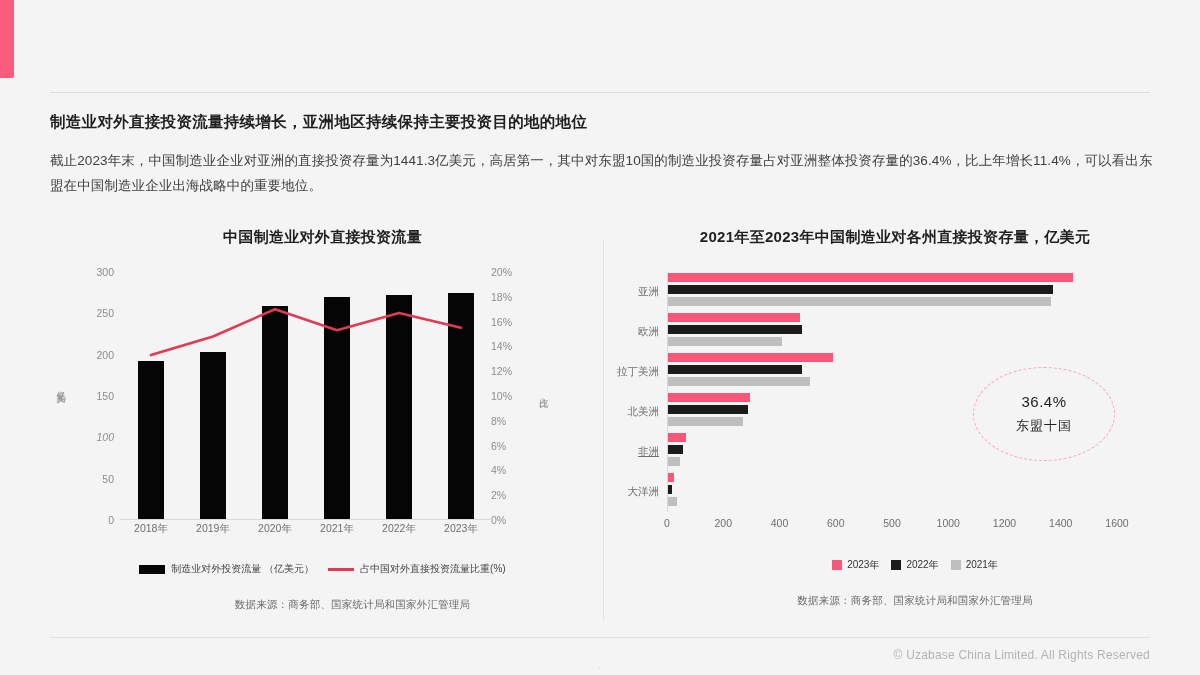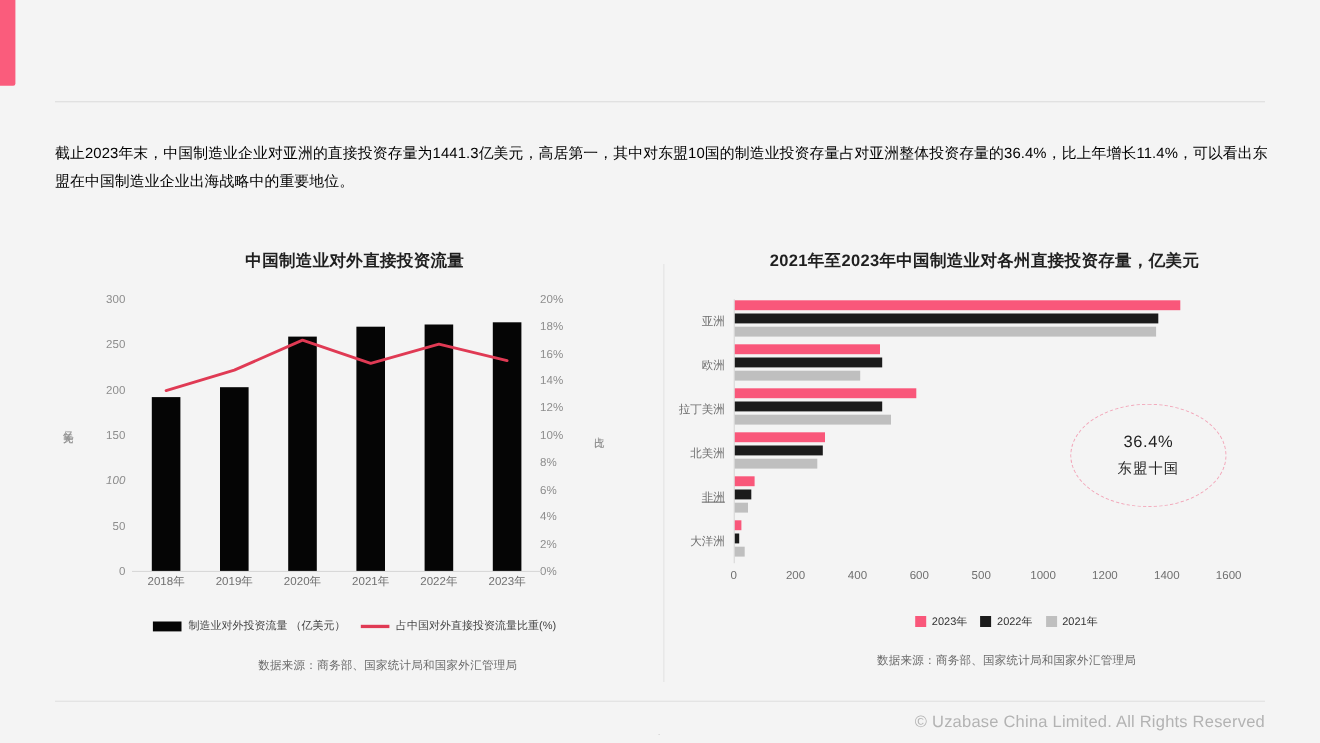--- a/index.html
+++ b/index.html
@@ -24,21 +24,21 @@
   .header{position:absolute;left:50px;top:42px;width:1100px;}
   .title-row{font-size:25px;line-height:1.2;white-space:nowrap;}
   .title-main{font-weight:bold;color:#1f1f1f;letter-spacing:.5px;}
   .title-rest{color:#c9c9c9;font-weight:bold;letter-spacing:.5px;}
   .title-sep{color:#cfcfcf;font-weight:normal;padding:0 4px;}
   .rule{position:absolute;left:50px;top:92px;width:1100px;height:1px;background:#dcdcdc;}
 
   
   .lead{position:absolute;left:50px;top:112px;width:1110px;}
   .lead-head{font-size:15.5px;font-weight:bold;color:#1f1f1f;letter-spacing:.3px;}
-  .lead-body{margin-top:16px;font-size:13.5px;line-height:1.85;color:#000000;letter-spacing:.1px;}
+  .lead-body{margin-top:16px;font-size:13.5px;line-height:1.85;color:#404040;letter-spacing:.1px;}
 
   
   .panel{position:absolute;top:228px;height:400px;}
   .panel-left{left:50px;width:545px;}
   .panel-right{left:615px;width:560px;}
   .divider{position:absolute;left:603px;top:240px;width:1px;height:380px;background:#e3e3e3;}
 
   .chart-title{
     text-align:center;font-size:15px;font-weight:bold;color:#1f1f1f;
     letter-spacing:.3px;height:22px;
@@ -124,34 +124,35 @@
   .legend-h{
     display:flex;justify-content:center;align-items:center;gap:12px;
     margin-top:18px;font-size:10px;color:#333;padding-left:40px;
   }
   .legend-h .item{display:flex;align-items:center;gap:5px;}
   .sw-sq{width:10px;height:10px;display:inline-block;}
 
   
   .foot-rule{position:absolute;left:50px;top:637px;width:1100px;height:1px;background:#e0e0e0;}
   .footer{
-    position:absolute;right:50px;top:648px;font-size:15px;color:#b3b3b3;letter-spacing:.2px;
+    position:absolute;right:50px;top:648px;font-size:12px;color:#b3b3b3;letter-spacing:.2px;
   }
   .page-dot{position:absolute;left:598px;top:660px;font-size:9px;color:#cccccc;}
 </style>
 </head>
 <body>
 
 <div class="slide">
 
   <div class="accent-bar"></div>
 
   <div class="rule"></div>
 
   <div class="lead">
+    <div class="lead-head">制造业对外直接投资流量持续增长，亚洲地区持续保持主要投资目的地的地位</div>
     <div class="lead-body">截止2023年末，中国制造业企业对亚洲的直接投资存量为1441.3亿美元，高居第一，其中对东盟10国的制造业投资存量占对亚洲整体投资存量的36.4%，比上年增长11.4%，可以看出东盟在中国制造业企业出海战略中的重要地位。</div>
   </div>
 
   <div class="divider"></div>
 
   <div class="panel panel-left">
     <div class="chart-title">中国制造业对外直接投资流量</div>
 
     <div class="combo">
       <div class="axis-cap left">亿美元</div>

